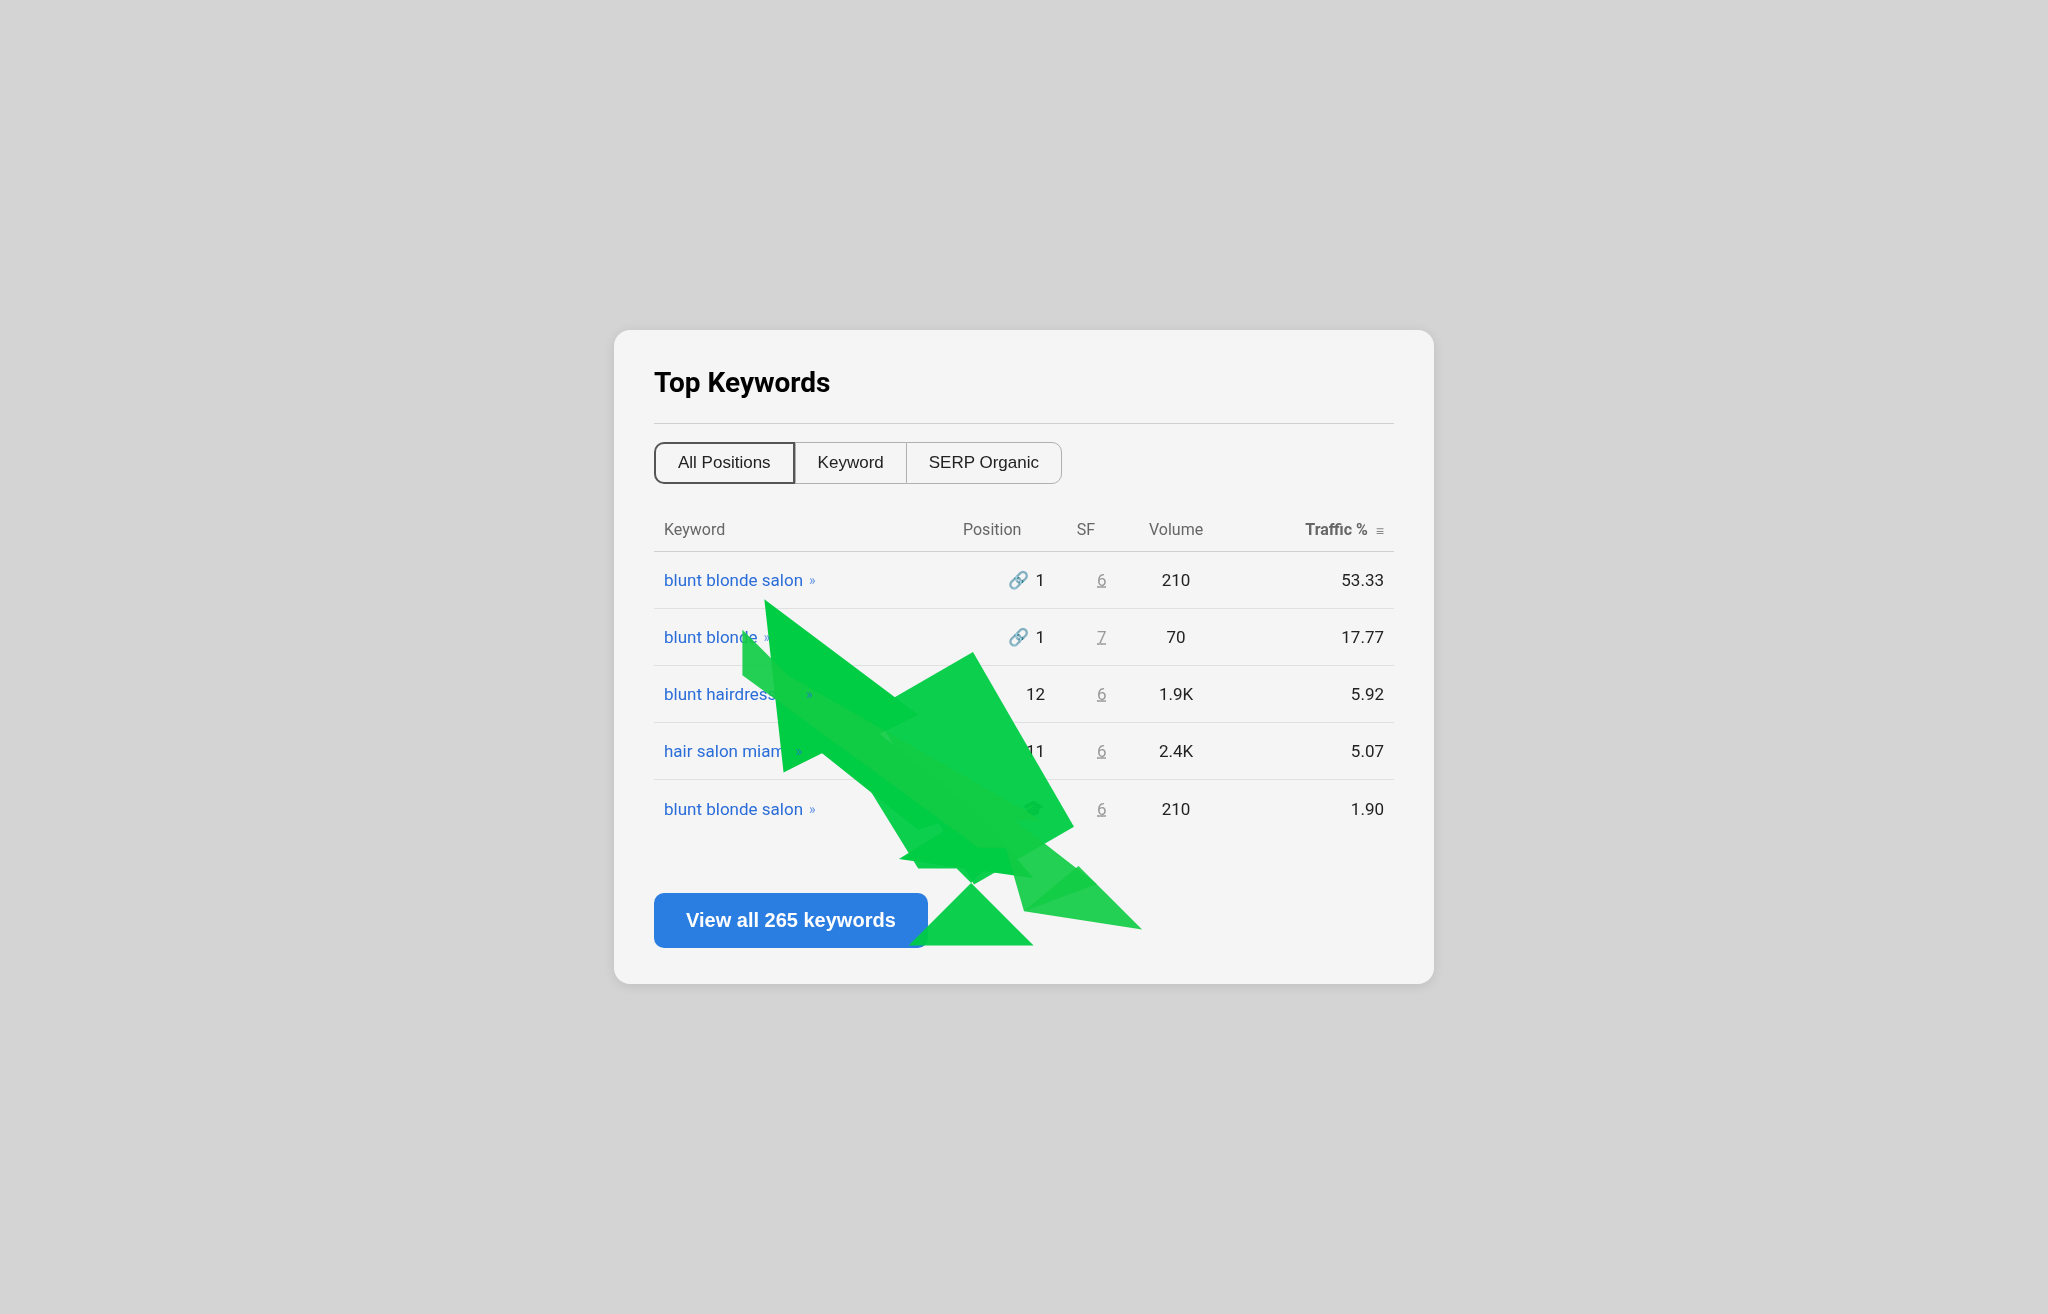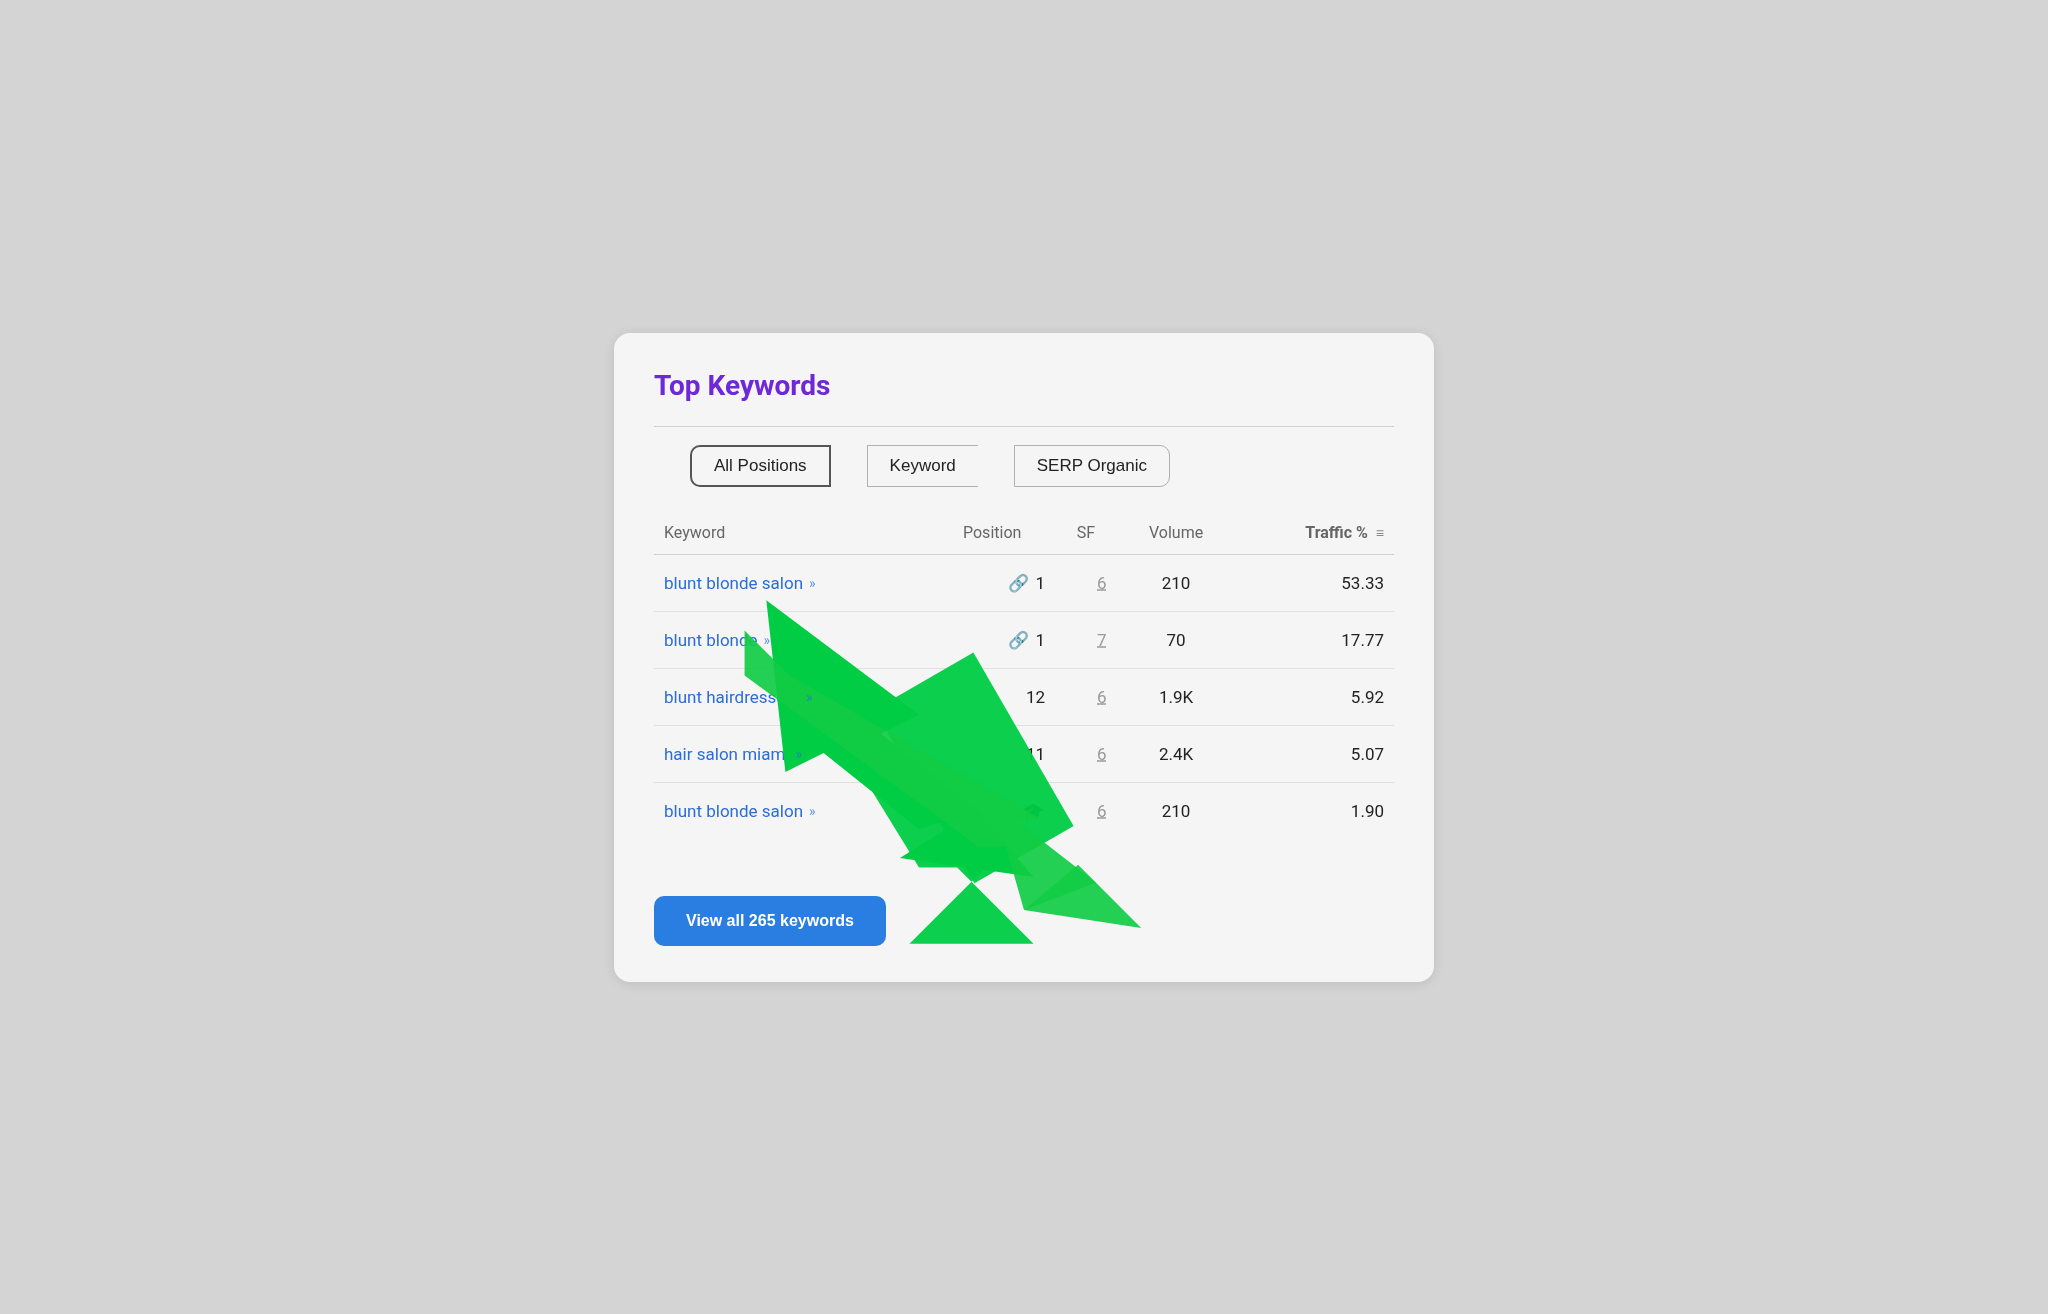--- a/index.html
+++ b/index.html
@@ -18,40 +18,39 @@
       border-radius: 16px;
       padding: 36px 40px 36px 40px;
       width: 820px;
       box-shadow: 0 2px 12px rgba(0,0,0,0.10);
       position: relative;
     }
 
     .card-title {
       font-size: 28px;
       font-weight: 700;
-      color: #6d28d9;
+      color: #000000;
       margin-bottom: 24px;
     }
 
     .tabs {
       display: flex;
       gap: 0;
       margin-bottom: 28px;
     }
 
     .tab {
       padding: 9px 22px;
       border: 1.5px solid #b0b0b0;
       background: #f5f5f5;
       font-size: 17px;
       color: #222;
       cursor: pointer;
       border-radius: 0;
       font-weight: 400;
-      margin-left: 36px;
     }
 
     .tab:first-child {
       border-radius: 10px 0 0 10px;
       border-right: none;
     }
 
     .tab:nth-child(2) {
       border-right: none;
     }
@@ -180,21 +179,21 @@
       font-size: 14px;
     }
 
     .view-btn {
       margin-top: 28px;
       background: #2a7de1;
       color: #fff;
       border: none;
       border-radius: 10px;
       padding: 16px 32px;
-      font-size: 16px;
+      font-size: 20px;
       font-weight: 600;
       cursor: pointer;
       display: inline-block;
     }
 
     
     .arrow-overlay {
       position: absolute;
       pointer-events: none;
       left: 0;

